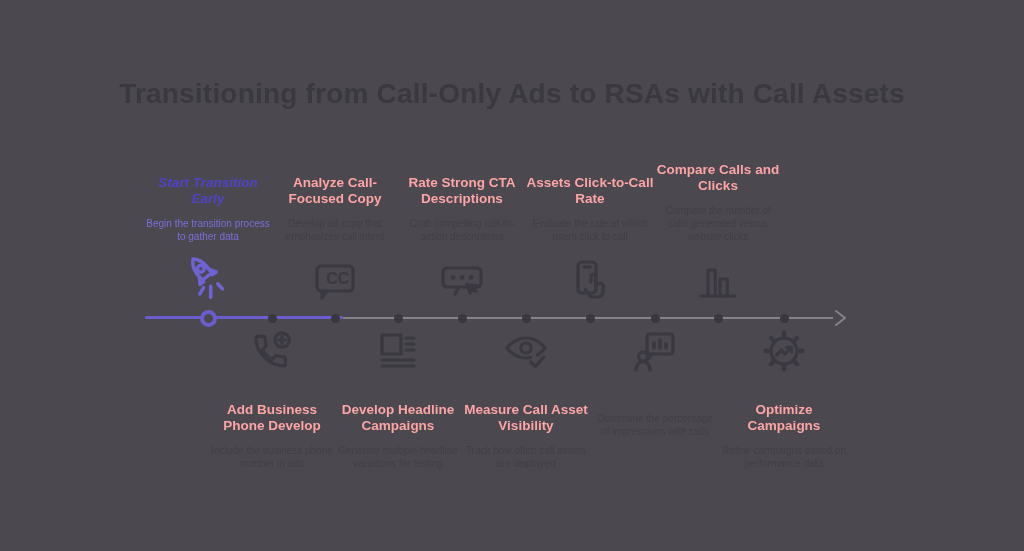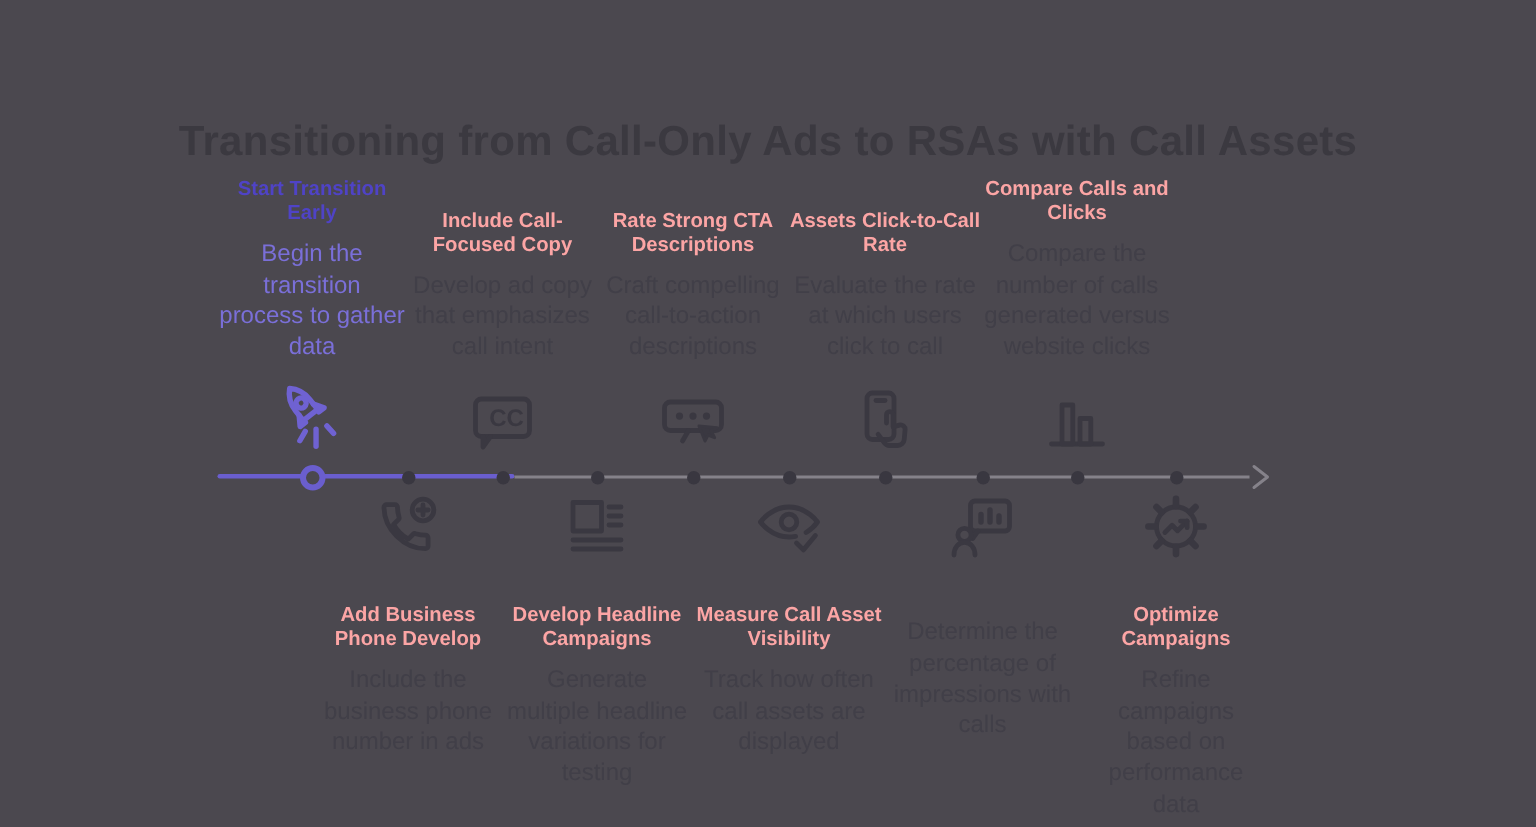--- a/index.html
+++ b/index.html
@@ -87,26 +87,26 @@
   .ms-text.pos-top { bottom: 308px; }
   .ms-text.pos-bottom { top: 402px; }
   .ms-title {
     font-size: 13.5px;
     font-weight: bold;
     line-height: 1.18;
     color: #fca5a5;
   }
   .ms-desc {
     margin-top: 10px;
-    font-size: 16px;
+    font-size: 10px;
     line-height: 1.3;
     color: #413f48;
     padding: 0 4px;
   }
-  .milestone.active .ms-title { color: #4f43c6; }
+  .milestone.active .ms-title { color: #4f43c6; font-style: italic; }
   .milestone.active .ms-desc  { color: #7a6fd8; }
 </style>
 </head>
 <body>
 
 <div id="stage">
   <div class="main-title">Transitioning from Call-Only Ads to RSAs with Call Assets</div>
 
   <div class="tl-line-accent"></div>
   <div class="tl-line-gray"></div>
@@ -158,21 +158,21 @@
           <svg viewBox="0 0 24 24" fill="none" stroke="currentColor" stroke-width="1.6" stroke-linecap="round" stroke-linejoin="round">
             <path d="M7.2 11.3a12.5 12.5 0 0 0 4.9 4.9l1.6-1.6c.2-.2.6-.3.9-.2 1 .3 2.1.5 3.2.5.5 0 .9.4.9.9v2.7c0 .5-.4.9-.9.9C10.6 19.4 4 12.8 4 5.6c0-.5.4-.9.9-.9h2.7c.5 0 .9.4.9.9 0 1.1.2 2.2.5 3.2.1.3 0 .7-.2.9l-1.6 1.6z"></path>
             <circle cx="17" cy="6.5" r="3.6"></circle>
             <path d="M17 4.8v3.4M15.3 6.5h3.4"></path>
           </svg>
         </div>
   </div>
 
   <div class="milestone" style="left: 260px;">
     <div class="ms-text pos-top">
-      <div class="ms-title">Include Call-Focused Copy</div>
+      <div class="ms-title">Analyze Call-Focused Copy</div>
       <div class="ms-desc">Develop ad copy that emphasizes call intent</div>
     </div>
     <div class="ms-icon pos-top">
           <svg viewBox="0 0 24 24" fill="none" stroke="currentColor" stroke-width="1.6" stroke-linecap="round" stroke-linejoin="round">
             <rect x="3" y="4.5" width="18" height="12.5" rx="2"></rect>
             <path d="M8 17l-2.5 3.5V17"></path>
             <text x="7.6" y="13.6" font-size="8" font-weight="bold" fill="currentColor" stroke="none" font-family="Liberation Sans, sans-serif">CC</text>
           </svg>
         </div>
   </div>

